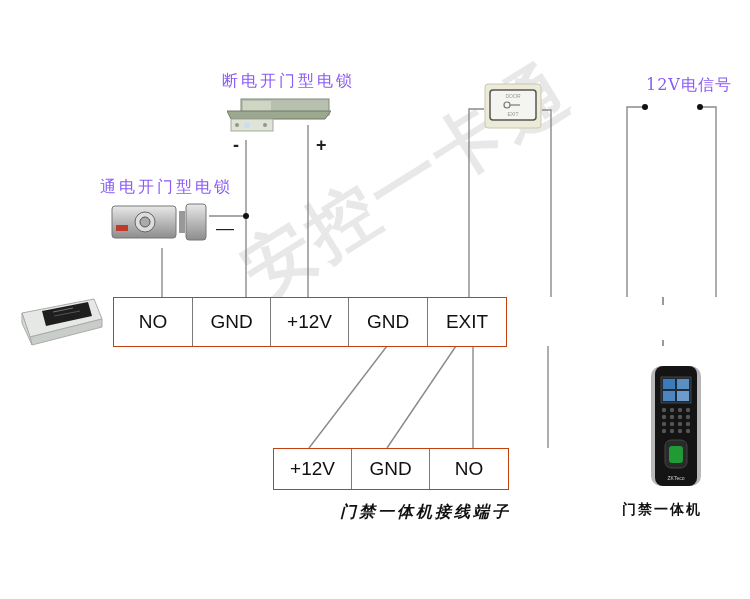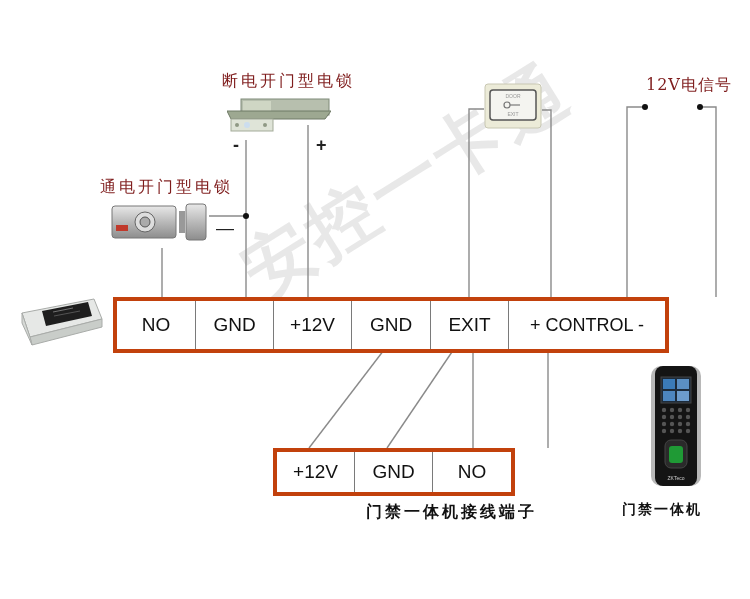--- a/index.html
+++ b/index.html
@@ -1,22 +1,22 @@
 <!DOCTYPE html>
 <html><head>
 <meta charset="utf-8">
 <style>
   html, body { margin: 0; padding: 0; background: #ffffff; }
   body { width: 750px; height: 599px; position: relative; overflow: hidden;
          font-family: "DejaVu Sans", "Liberation Sans", sans-serif; color: #111; }
   .abs { position: absolute; }
   svg.wires { position: absolute; left: 0; top: 0; }
-  .cjk { font-family: "DejaVu Serif", "Liberation Serif", serif; font-size: 16px; letter-spacing: 3px; color: #7f1d1d; }
+  .cjk { font-family: "DejaVu Serif", "Liberation Serif", serif; font-size: 16px; letter-spacing: 3px; color: #8b5cf6; }
   .cjk-bold { font-family: "DejaVu Sans", sans-serif; font-weight: bold; font-size: 17px; letter-spacing: 2px; color: #111; }
-  .tb { position: absolute; display: flex; border: 4px solid #c2410c; background: #fff; }
+  .tb { position: absolute; display: flex; border: 1px solid #c2410c; background: #fff; }
   .cell { border-right: 1px solid #7a7a7a; display: flex; align-items: center; justify-content: center;
           font-family: "Liberation Sans", sans-serif; font-size: 19px; color: #111; box-sizing: border-box; }
   .cell:last-child { border-right: none; }
   .sign { font-family: "Liberation Sans", sans-serif; font-size: 18px; font-weight: bold; color: #222; }
   .watermark { font-family: "DejaVu Sans", sans-serif; font-weight: bold; font-size: 70px; color: rgba(150,150,150,0.22);
                transform: rotate(-32deg); transform-origin: left top; letter-spacing: 4px; white-space: nowrap; }
 </style>
 </head>
 <body>
 
@@ -110,29 +110,28 @@
     <line x1="36" y1="19" x2="62" y2="14" stroke="#777" stroke-width="0.6"></line>
   </svg>
 </div>
 
 <div class="tb" style="left:113px; top:297px; height:48px;">
   <div class="cell" style="width:79px;">NO</div>
   <div class="cell" style="width:78px;">GND</div>
   <div class="cell" style="width:78px;">+12V</div>
   <div class="cell" style="width:79px;">GND</div>
   <div class="cell" style="width:78px;">EXIT</div>
-  <div class="cell" style="width:156px; font-size:18px; white-space:pre;">+ CONTROL -</div>
 </div>
 
 <div class="tb" style="left:273px; top:448px; height:40px;">
   <div class="cell" style="width:78px;">+12V</div>
   <div class="cell" style="width:78px;">GND</div>
   <div class="cell" style="width:78px;">NO</div>
 </div>
-<div class="abs cjk-bold" style="left:366px; top:502px; font-size:16px; letter-spacing:3px;">门禁一体机接线端子</div>
+<div class="abs cjk-bold" style="left:340px; top:502px; font-size:16px; letter-spacing:3px;font-style:italic;">门禁一体机接线端子</div>
 
 <div class="abs" style="left:650px; top:364px; width:52px; height:124px;">
   <svg width="52" height="124">
     <rect x="1" y="2" width="50" height="120" rx="10" fill="#b8b8b8"></rect>
     <rect x="5" y="2" width="42" height="120" rx="8" fill="#141414"></rect>
     <rect x="11" y="13" width="30" height="26" fill="#1d2b3a" stroke="#444"></rect>
     <rect x="13" y="15" width="12" height="10" fill="#3b7bb8"></rect>
     <rect x="27" y="15" width="12" height="10" fill="#5b8fc2"></rect>
     <rect x="13" y="27" width="12" height="10" fill="#4d86bf"></rect>
     <rect x="27" y="27" width="12" height="10" fill="#6d9ccc"></rect>

